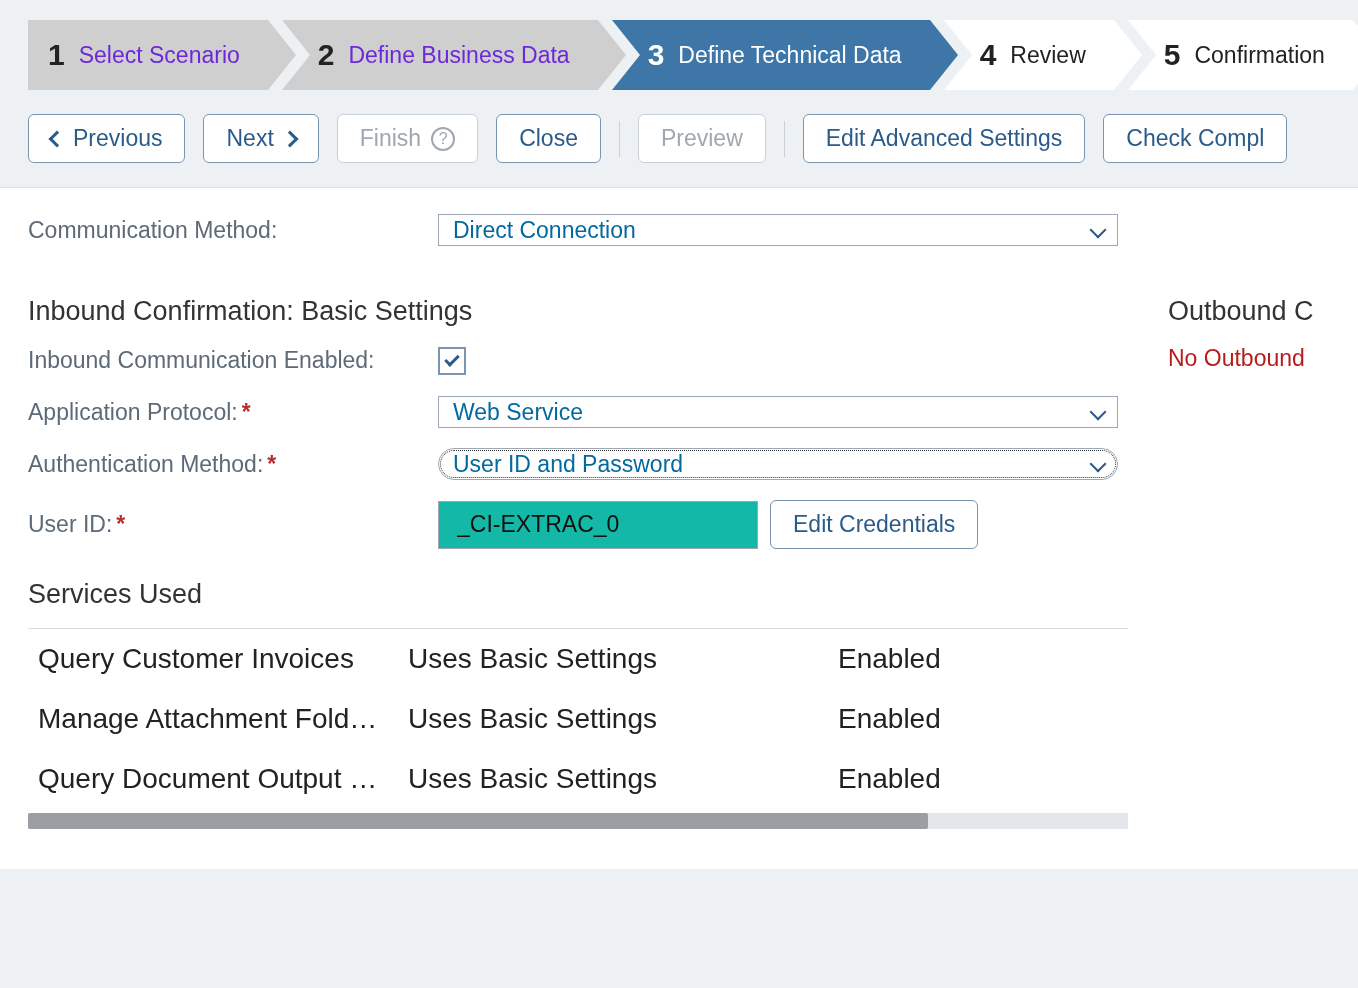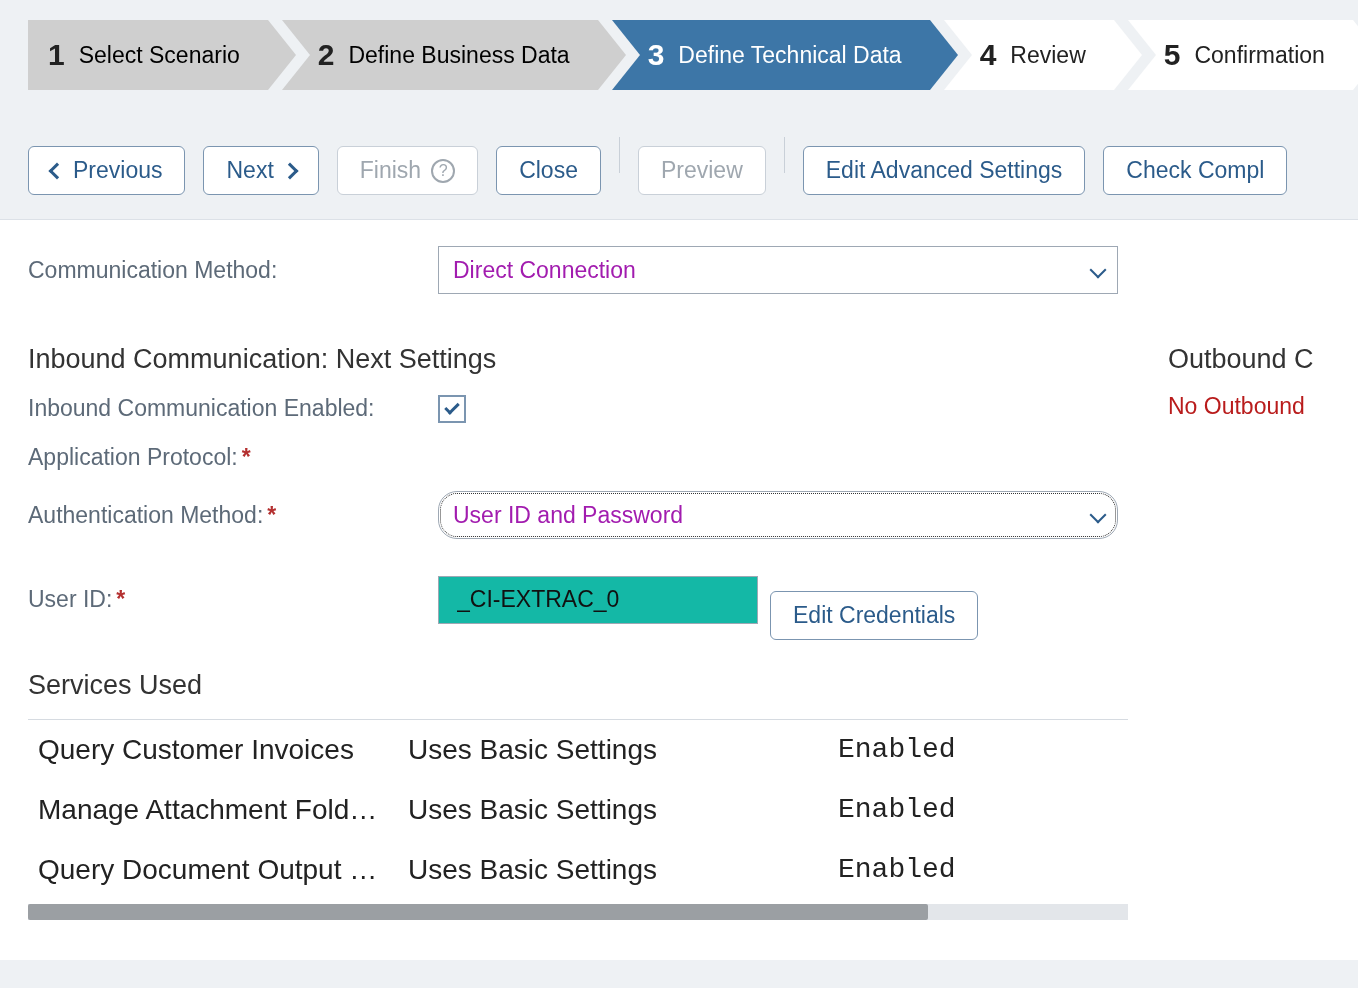--- a/index.html
+++ b/index.html
@@ -45,21 +45,21 @@
   left: 0;
   top: 0;
   width: 0; height: 0;
   border-top: 35px solid transparent;
   border-bottom: 35px solid transparent;
   border-left: 28px solid #eef1f4;
   z-index: 1;
 }
 .step.first::before { display: none; }
 .step .num { font-size: 30px; font-weight: bold; margin-right: 14px; color: #222; }
-.step .label { font-size: 23px; color: #000000; }
+.step .label { font-size: 23px; color: #6d28d9; }
 .step.active { background: #3d76a7; }
 .step.active::after { border-left-color: #3d76a7; }
 .step.active .num, .step.active .label { color: #fff; }
 .step.future { background: #fff; }
 .step.future::after { border-left-color: #fff; }
 .step.future .num, .step.future .label { color: #222; }
 
 .toolbar {
   display: flex;
   align-items: center;
@@ -72,21 +72,20 @@
   border: 1px solid #7b95b0;
   background: #fff;
   color: #2b5b8a;
   font-size: 23px;
   padding: 10px 22px;
   border-radius: 6px;
   cursor: pointer;
   display: inline-flex;
   align-items: center;
   gap: 10px;
-  margin-top: 32px;
 }
 .btn.disabled {
   color: #9fa7af;
   border-color: #c9d0d8;
   cursor: default;
 }
 .divider-v {
   width: 1px; height: 36px;
   background: #c9d0d8;
 }
@@ -127,22 +126,22 @@
 .select-wrap {
   position: relative;
   width: 680px;
 }
 .select-input {
   width: 100%;
   border: 1px solid #9ea8b4;
   background: #fff;
   font-size: 23px;
   padding: 10px 44px 10px 14px;
-  color: #a21caf;
-  height: 48px;
+  color: #0369a1;
+  height: 32px;
 }
 .select-input.focused {
   outline: 1px dotted #333;
   outline-offset: -3px;
   border-radius: 19px;
 }
 .select-chevron {
   position: absolute;
   right: 14px; top: 50%;
   transform: translateY(-50%) rotate(135deg);
@@ -199,21 +198,21 @@
   width: 100%;
   border-top: 1px solid #d6dbe1;
 }
 .trow {
   display: flex;
   padding: 14px 10px;
 }
 .tcell { flex: 1; font-size: 28px; color: #222; white-space: nowrap; overflow: hidden; text-overflow: ellipsis; padding-right: 24px; }
 .tcell.c1 { flex: 0 0 370px; }
 .tcell.c2 { flex: 0 0 430px; }
-.tcell.c3 { flex: 0 0 200px; font-family: Liberation Mono, monospace; }
+.tcell.c3 { flex: 0 0 200px; }
 .hscroll-track {
   height: 16px;
   background: #e3e6ea;
   position: relative;
   margin-top: 4px;
 }
 .hscroll-thumb {
   position: absolute;
   left: 0; top: 0;
   height: 16px;
@@ -283,32 +282,36 @@
     <div class="form-label">Communication Method:</div>
     <div class="select-wrap">
       <input class="select-input" type="text" readonly="" value="Direct Connection" style="">
       <span class="select-chevron"></span>
     </div>
   </div>
 
   <div class="columns">
     <div class="col-left">
 
-      <h2 class="section-title">Inbound Communication: Next Settings</h2>
+      <h2 class="section-title">Inbound Confirmation: Basic Settings</h2>
 
       <div class="form-row">
         <div class="form-label multi">Inbound Communication Enabled:</div>
         <div class="checkbox-cell">
           <span class="checkmark"></span>
         </div>
       </div>
 
       <div class="form-row">
         <div class="form-label">
           <span>Application Protocol:</span><span class="req">*</span>
+        </div>
+        <div class="select-wrap">
+          <input class="select-input" type="text" readonly="" value="Web Service" style="">
+          <span class="select-chevron"></span>
         </div>
       </div>
 
       <div class="form-row">
         <div class="form-label">
           <span>Authentication Method:</span><span class="req">*</span>
         </div>
         <div class="select-wrap">
           <input class="select-input focused" type="text" readonly="" value="User ID and Password" style="">
           <span class="select-chevron"></span>

